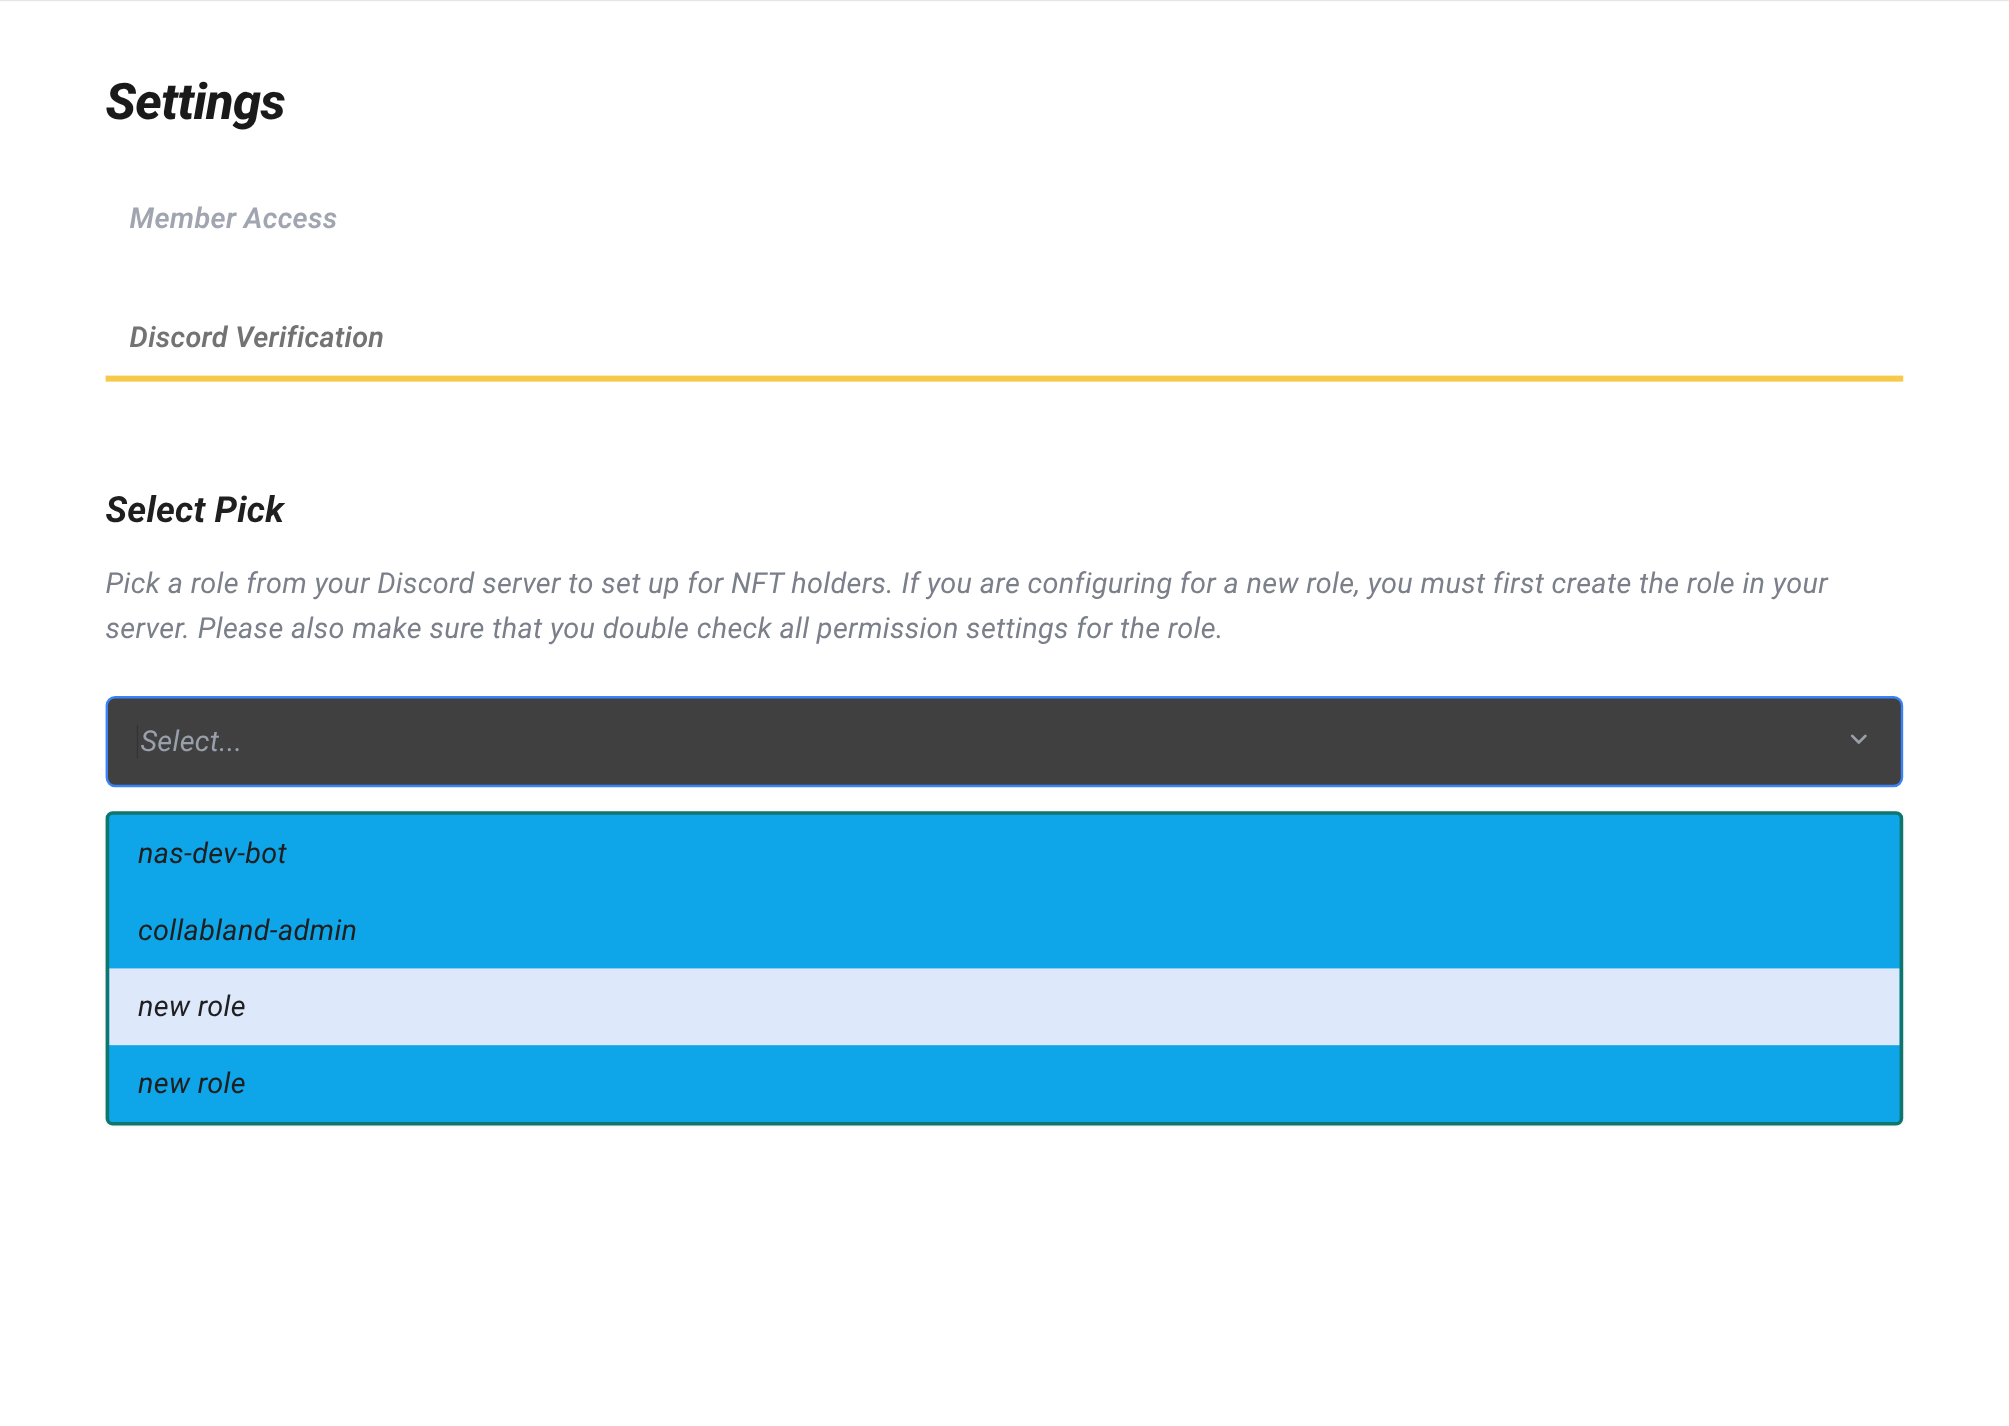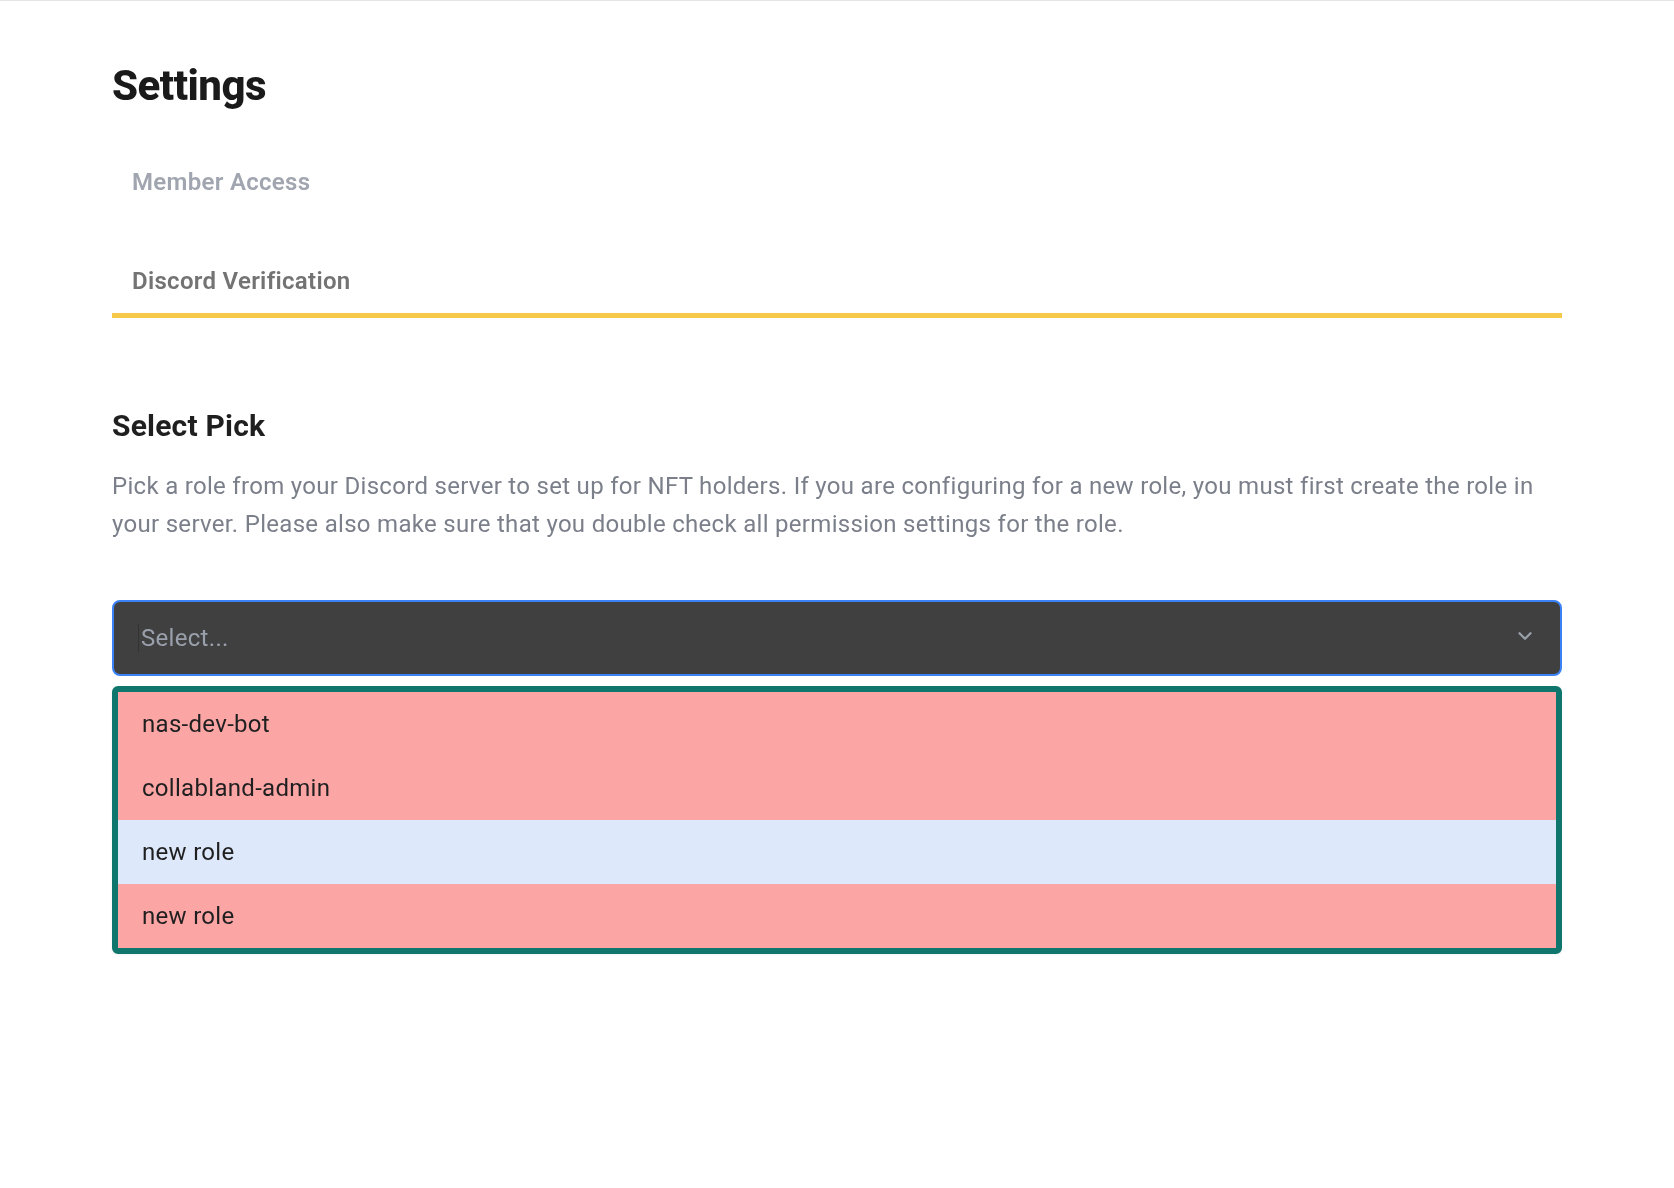--- a/index.html
+++ b/index.html
@@ -8,21 +8,22 @@
       box-sizing: border-box;
     }
     body {
       font-family: -apple-system, BlinkMacSystemFont, 'Segoe UI', Roboto, Helvetica, Arial, sans-serif;
       background: #fff;
       width: 1674px;
       height: 1188px;
       border-top: 1px solid #e5e5e5;
     }
     .container {
-      padding: 60px 112px;
+      padding: 60px 88px;
+      font-style: italic;
     }
     .page-title {
       font-size: 42px;
       font-weight: 800;
       color: #1a1a1a;
       letter-spacing: -0.5px;
       margin-bottom: 50px;
     }
     .tabs {
       display: flex;
@@ -47,21 +48,21 @@
       font-size: 30px;
       font-weight: 700;
       color: #1f1f1f;
       margin-bottom: 24px;
       letter-spacing: 0.2px;
     }
     .section-desc {
       font-size: 24px;
       color: #7a7f8a;
       line-height: 1.6;
-      margin-bottom: 56px;
+      margin-bottom: 36px;
       letter-spacing: 0.3px;
     }
     .select-box {
       width: 100%;
       border: 2px solid #3b82f6;
       border-radius: 8px;
       padding: 22px 24px;
       display: flex;
       align-items: center;
       justify-content: space-between;
@@ -80,25 +81,25 @@
     }
     .placeholder-text {
       font-size: 24px;
       color: #9aa0ab;
       letter-spacing: 0.3px;
     }
     .chevron {
       color: #9aa0ab;
     }
     .dropdown {
-      margin-top: 10px;
+      margin-top: 20px;
       width: 100%;
-      border: 6px solid #0f766e;
+      border: 3px solid #0f766e;
       border-radius: 6px;
-      background: #fca5a5;
+      background: #0ea5e9;
       box-shadow: 0 1px 3px rgba(0,0,0,0.05);
       overflow: hidden;
     }
     .dropdown-option {
       padding: 18px 24px;
       font-size: 24px;
       color: #1f1f1f;
       cursor: pointer;
       letter-spacing: 0.3px;
     }

